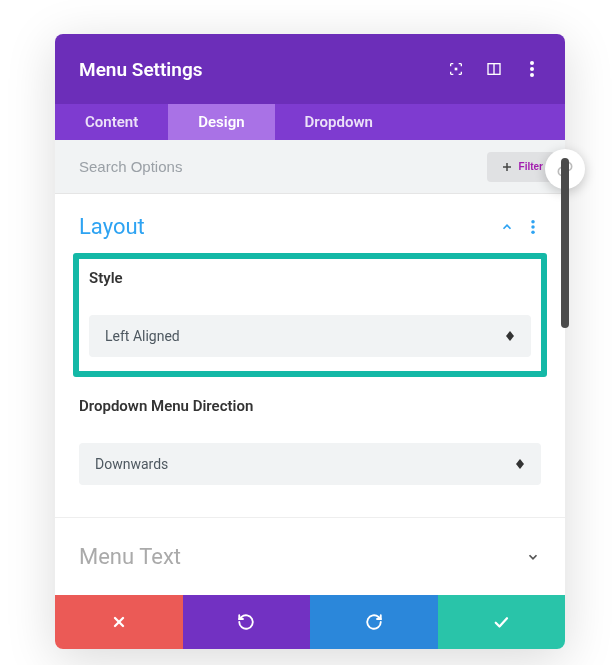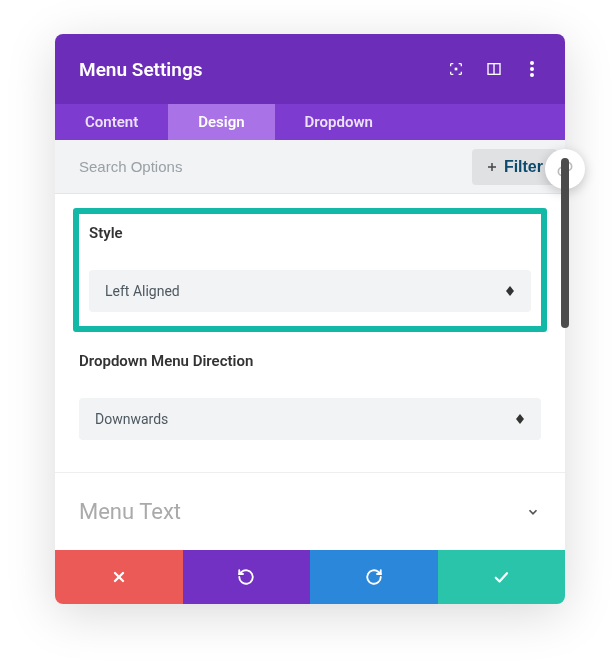--- a/index.html
+++ b/index.html
@@ -83,22 +83,22 @@
     border: none;
     background: transparent;
     color: #888;
     font-size: 15px;
     outline: none;
   }
   .search-input::placeholder { color: #9aa0a6; }
   .filter-btn {
     background: #e0e1e3;
     border: none;
-    color: #0c4a6e;
-    font-size: 16px;
+    color: #a21caf;
+    font-size: 10px;
     font-weight: 600;
     padding: 9px 14px;
     border-radius: 4px;
     cursor: pointer;
     display: flex;
     align-items: center;
     gap: 6px;
   }
   
   .body {
@@ -260,20 +260,37 @@
         <line x1="12" y1="4" x2="12" y2="20"></line>
           <line x1="4" y1="12" x2="20" y2="12"></line>
       </svg>
       <span>Filter</span>
     </button>
   </div>
 
   <div class="body">
 
     <div class="section">
+      <div class="section-header">
+        <div class="section-title expanded">Layout</div>
+        <div class="section-ctrls">
+          <div class="section-ctrl">
+            <svg width="14" height="14" viewBox="0 0 24 24" fill="none" stroke="#2ea3f2" stroke-width="3">
+                <polyline points="6 15 12 9 18 15"></polyline>
+              </svg>
+          </div>
+          <div class="section-ctrl">
+            <svg width="4" height="14" viewBox="0 0 4 16" fill="#2ea3f2">
+                <circle cx="2" cy="2" r="2"></circle>
+                <circle cx="2" cy="8" r="2"></circle>
+                <circle cx="2" cy="14" r="2"></circle>
+              </svg>
+          </div>
+        </div>
+      </div>
 
       <div class="highlight-box">
         <div class="field">
           <div class="field-label">Style</div>
           <div class="select">
             <span>Left Aligned</span>
             <span class="select-sort">
               <svg width="8" height="5" viewBox="0 0 8 5">
                   <polygon points="4,0 8,5 0,5" fill="#333"></polygon>
                 </svg>

